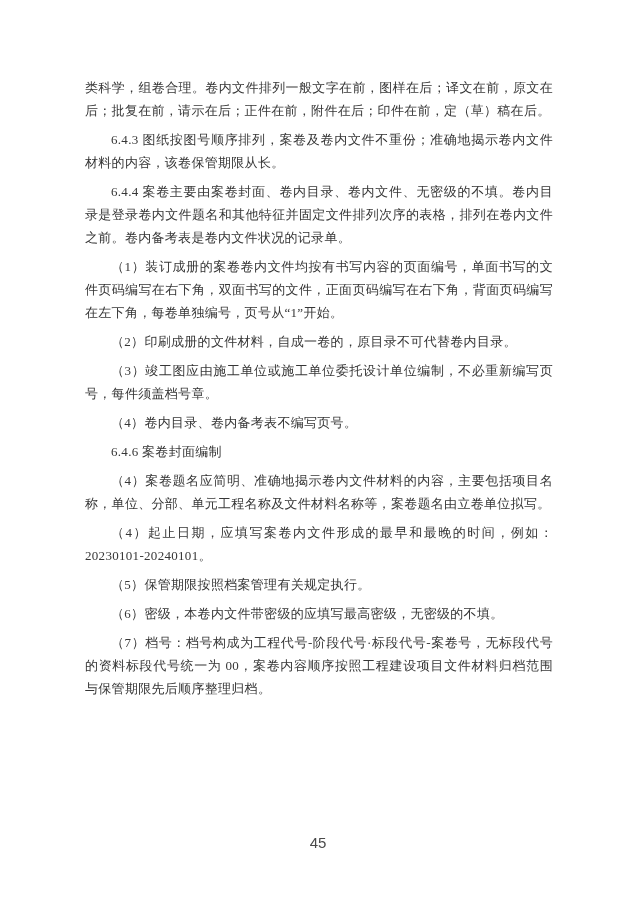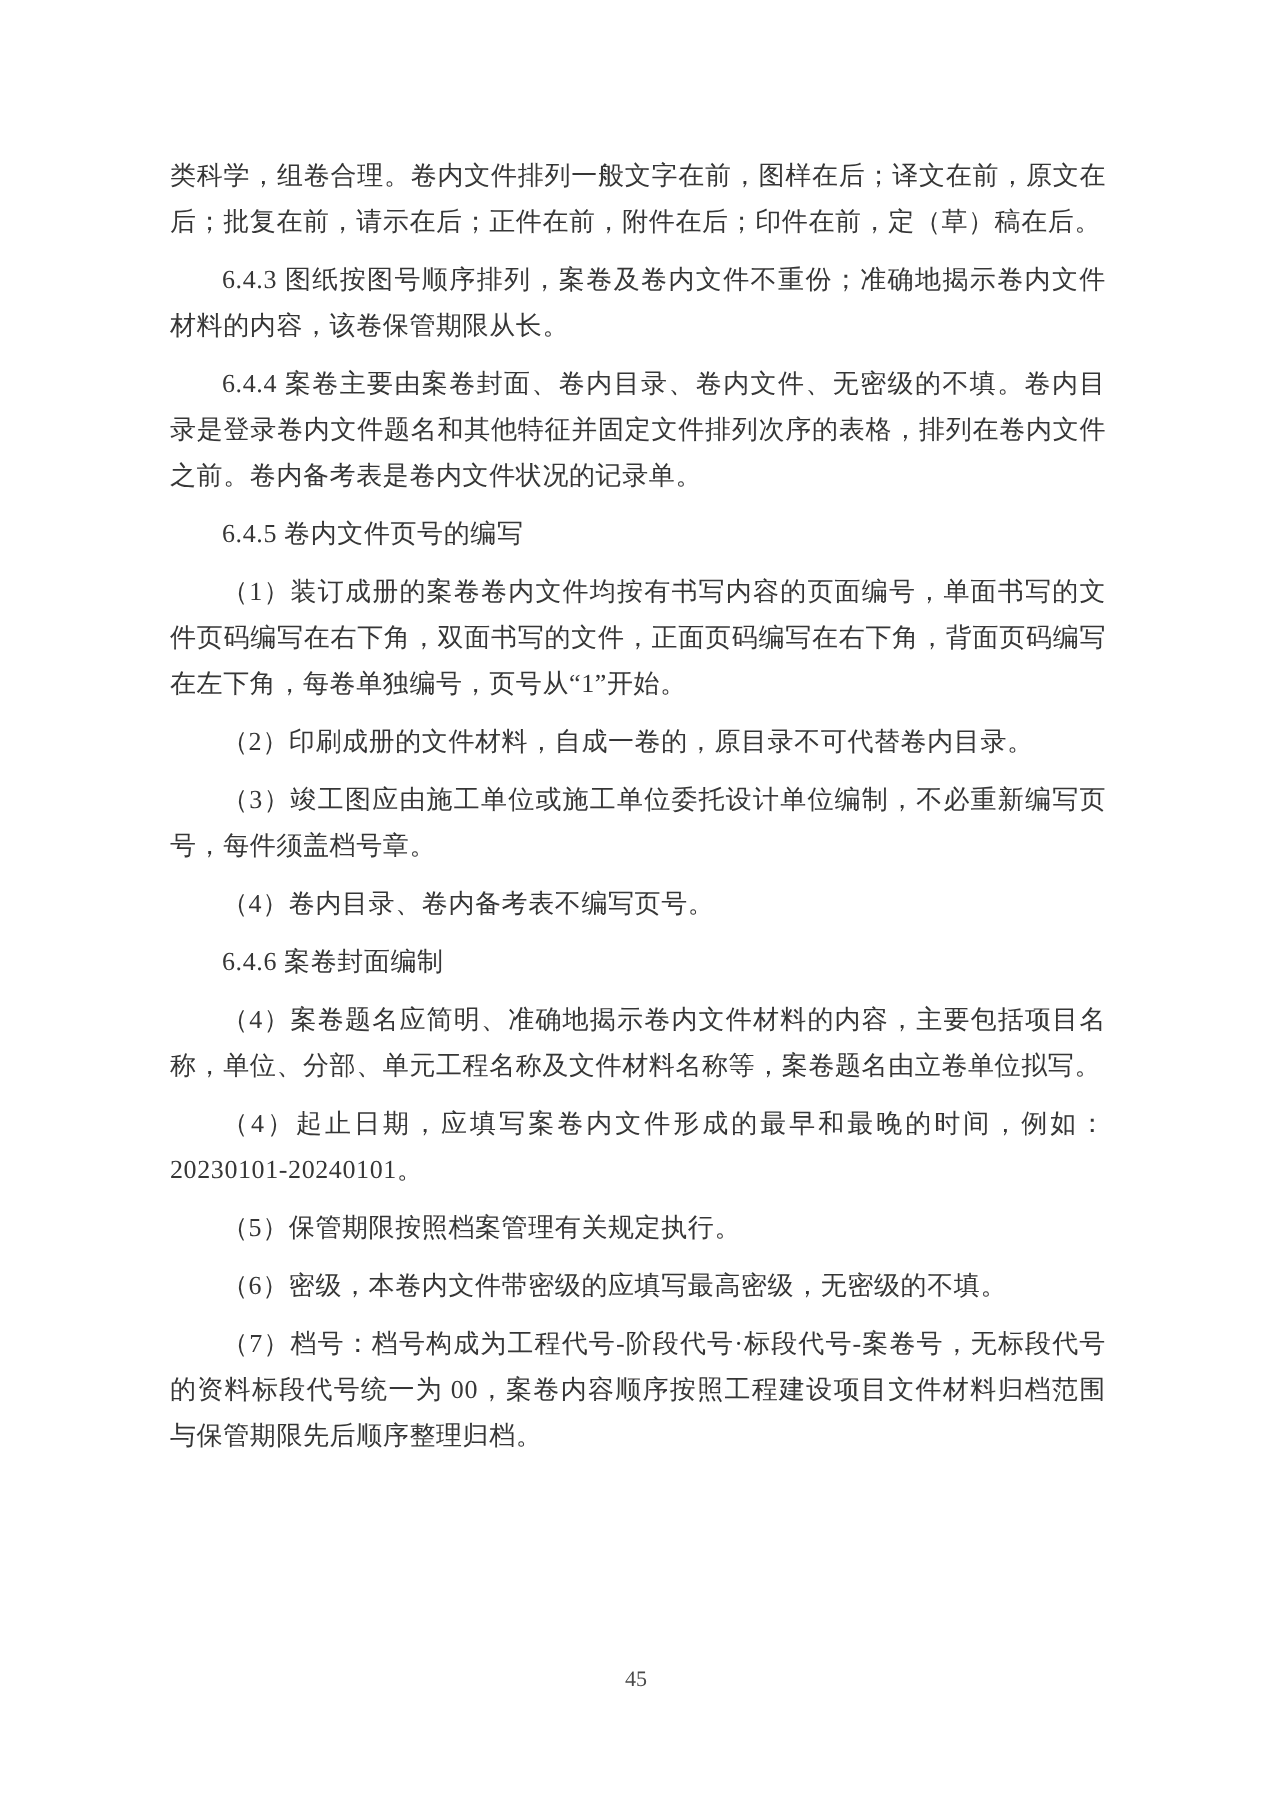--- a/index.html
+++ b/index.html
@@ -39,34 +39,33 @@
   }
   .doc-body p.no-indent {
     text-indent: 0;
   }
   .page-footer {
     position: absolute;
     left: 0;
     top: 834px;
     width: 100%;
     text-align: center;
-    font-size: 11px;
+    font-size: 15px;
     color: #4a4a4a;
-    font-family: Liberation Serif, serif;
+    font-family: Liberation Sans, sans-serif;
   }
 </style>
 </head>
 <body>
 
 <div class="page">
   <div class="doc-body" id="doc-body">
       <p class="no-indent">类科学，组卷合理。卷内文件排列一般文字在前，图样在后；译文在前，原文在后；批复在前，请示在后；正件在前，附件在后；印件在前，定（草）稿在后。</p>
       <p>6.4.3 图纸按图号顺序排列，案卷及卷内文件不重份；准确地揭示卷内文件材料的内容，该卷保管期限从长。</p>
       <p>6.4.4 案卷主要由案卷封面、卷内目录、卷内文件、无密级的不填。卷内目录是登录卷内文件题名和其他特征并固定文件排列次序的表格，排列在卷内文件之前。卷内备考表是卷内文件状况的记录单。</p>
-      <p>6.4.5 卷内文件页号的编写</p>
       <p>（1）装订成册的案卷卷内文件均按有书写内容的页面编号，单面书写的文件页码编写在右下角，双面书写的文件，正面页码编写在右下角，背面页码编写在左下角，每卷单独编号，页号从“1”开始。</p>
       <p>（2）印刷成册的文件材料，自成一卷的，原目录不可代替卷内目录。</p>
       <p>（3）竣工图应由施工单位或施工单位委托设计单位编制，不必重新编写页号，每件须盖档号章。</p>
       <p>（4）卷内目录、卷内备考表不编写页号。</p>
       <p>6.4.6 案卷封面编制</p>
       <p>（4）案卷题名应简明、准确地揭示卷内文件材料的内容，主要包括项目名称，单位、分部、单元工程名称及文件材料名称等，案卷题名由立卷单位拟写。</p>
       <p>（4）起止日期，应填写案卷内文件形成的最早和最晚的时间，例如：20230101-20240101。</p>
       <p>（5）保管期限按照档案管理有关规定执行。</p>
       <p>（6）密级，本卷内文件带密级的应填写最高密级，无密级的不填。</p>
       <p>（7）档号：档号构成为工程代号-阶段代号·标段代号-案卷号，无标段代号的资料标段代号统一为 00，案卷内容顺序按照工程建设项目文件材料归档范围与保管期限先后顺序整理归档。</p>

